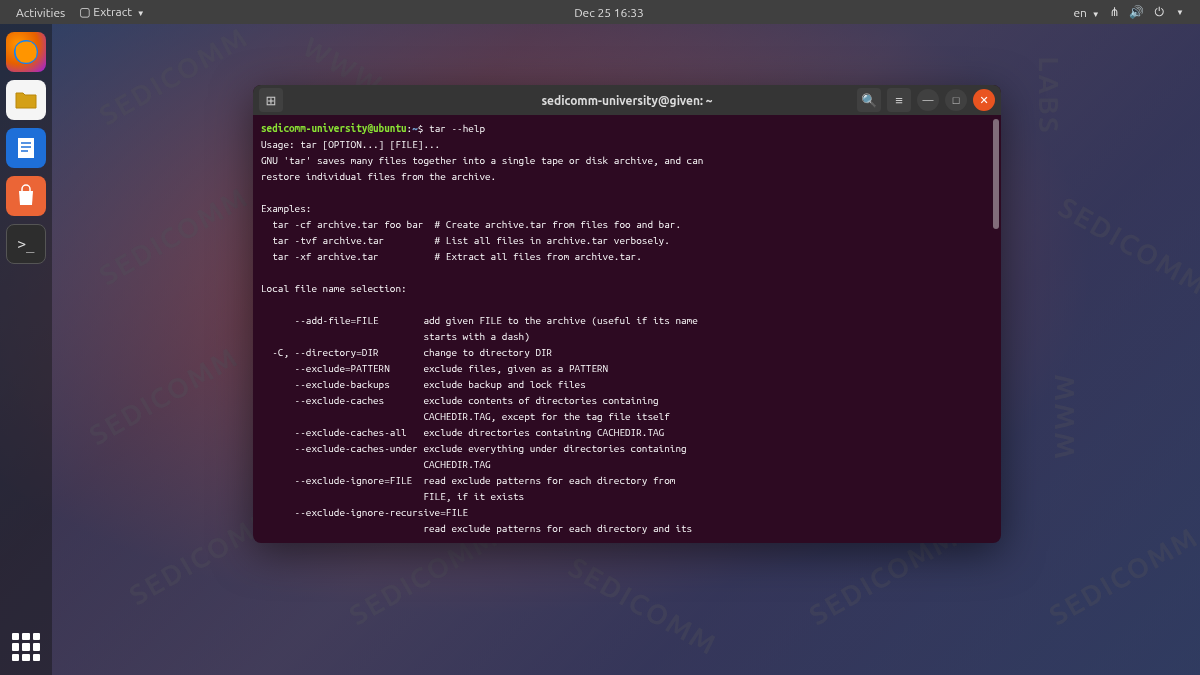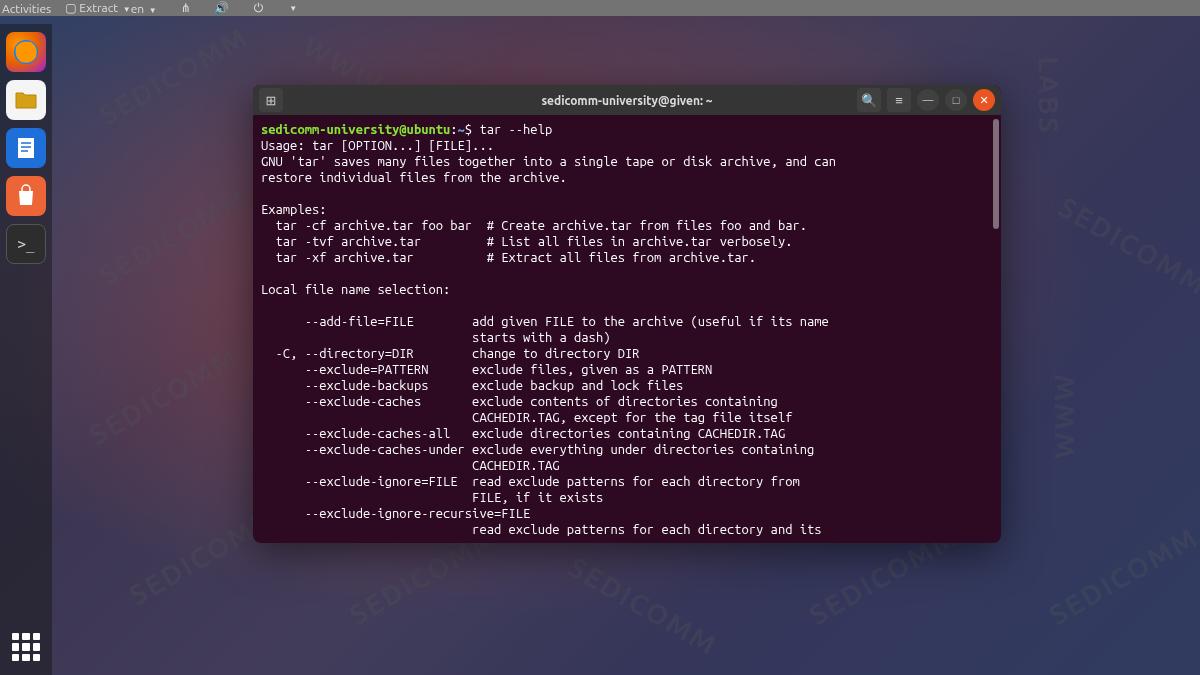--- a/index.html
+++ b/index.html
@@ -12,26 +12,26 @@
 .desktop-bg {
   position: absolute; inset: 0;
   background: radial-gradient(ellipse at 40% 40%, rgba(220,100,100,0.4) 0%, rgba(50,60,100,0.6) 60%);
   z-index: 0;
 }
 .watermark {
   position: absolute; color: rgba(80,80,90,0.35); font-weight: bold; font-size: 28px;
   transform: rotate(-30deg); letter-spacing: 2px; z-index: 0; user-select: none;
 }
 .topbar {
-  position: relative; z-index: 10; height: 16px; background: #737373;
-  display: flex; align-items: center; color: #ddd; font-size: 12px; padding: 0 2px;
+  position: relative; z-index: 10; height: 24px; background: #404040;
+  display: flex; align-items: center; color: #ddd; font-size: 12px; padding: 0 16px;
 }
 .topbar-left { display: flex; gap: 14px; align-items: center; }
 .topbar-center { flex: 1; text-align: center; }
-.topbar-right { display: flex; gap: 24px; align-items: center; }
+.topbar-right { display: flex; gap: 10px; align-items: center; }
 .dropdown-arrow { font-size: 8px; margin-left: 2px; }
 .dock {
   position: absolute; left: 0; top: 24px; bottom: 0; width: 52px;
   background: rgba(20,20,20,0.45); z-index: 5;
   display: flex; flex-direction: column; align-items: center; padding-top: 8px; gap: 8px;
 }
 .dock-icon {
   width: 40px; height: 40px; border-radius: 8px;
   display: flex; align-items: center; justify-content: center; font-size: 22px;
 }
@@ -64,21 +64,21 @@
   color: #ddd; font-size: 12px; font-weight: bold;
 }
 .titlebar-right { margin-left: auto; display: flex; gap: 6px; align-items: center; }
 .win-btn {
   width: 22px; height: 22px; border-radius: 50%; background: #404040;
   display: flex; align-items: center; justify-content: center; color: #ccc; font-size: 11px;
 }
 .win-close { background: #e95420; color: #fff; }
 .terminal-body {
   flex: 1; padding: 6px 8px; font-family: "Ubuntu Mono", monospace;
-  font-size: 13px; line-height: 16px; color: #fff; overflow: hidden;
+  font-size: 10px; line-height: 16px; color: #fff; overflow: hidden;
   white-space: pre; position: relative;
 }
 .prompt-user { color: #8ae234; font-weight: bold; }
 .prompt-colon { color: #fff; }
 .prompt-path { color: #729fcf; font-weight: bold; }
 .scrollbar {
   position: absolute; right: 2px; top: 4px; width: 6px; height: 110px;
   background: rgba(255,255,255,0.4); border-radius: 3px;
 }
 .tri-icon { display: inline-block; }
@@ -103,20 +103,21 @@
 
 <div class="topbar">
   <div class="topbar-left">
     <span>Activities</span>
     <span>
       <span class="tri-icon">▢</span>
       <span>Extract</span>
       <span class="dropdown-arrow">▼</span>
     </span>
   </div>
+  <div class="topbar-center">Dec 25  16:33</div>
   <div class="topbar-right">
     <span>
       <span>en</span>
       <span class="dropdown-arrow">▼</span>
     </span>
     <span>⋔</span>
     <span>🔊</span>
     <span>⏻</span>
     <span class="dropdown-arrow">▼</span>
   </div>

